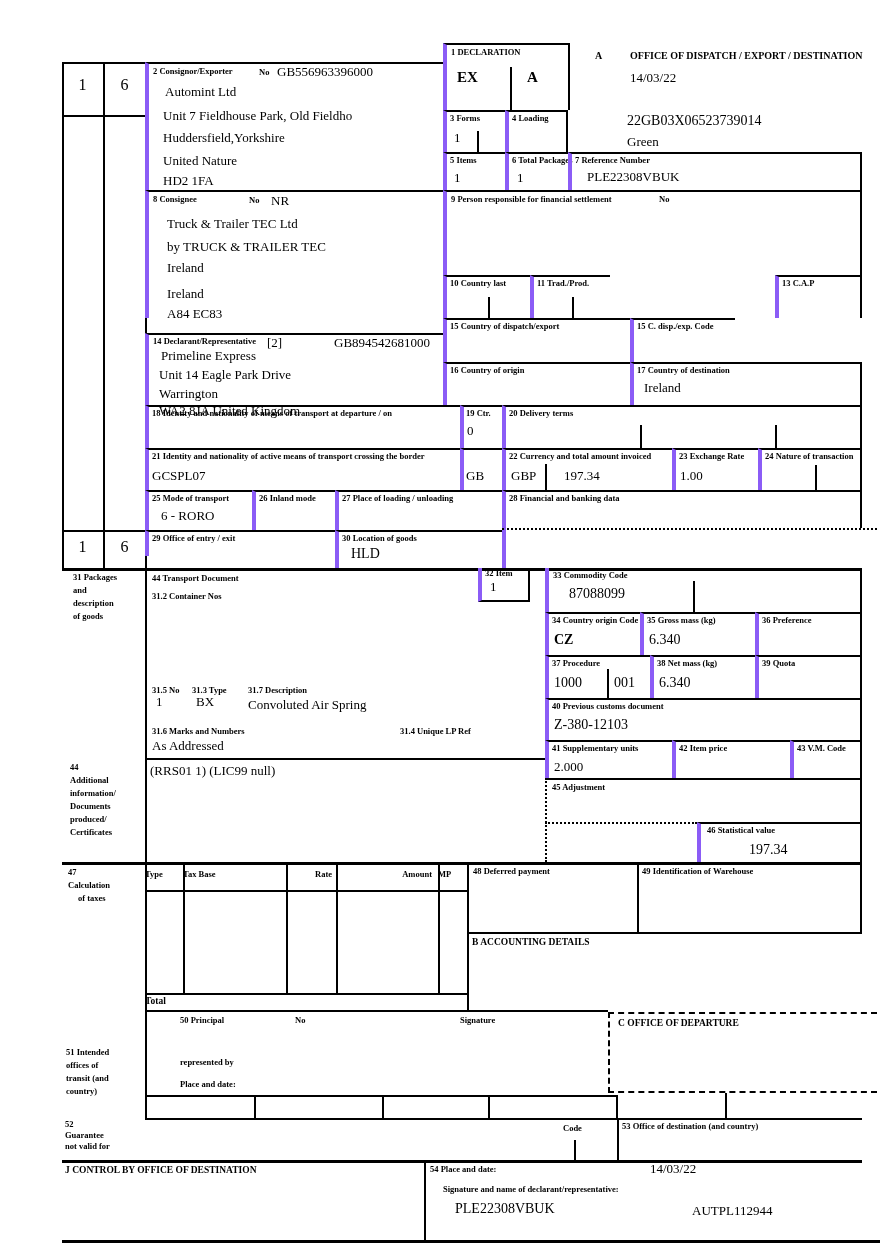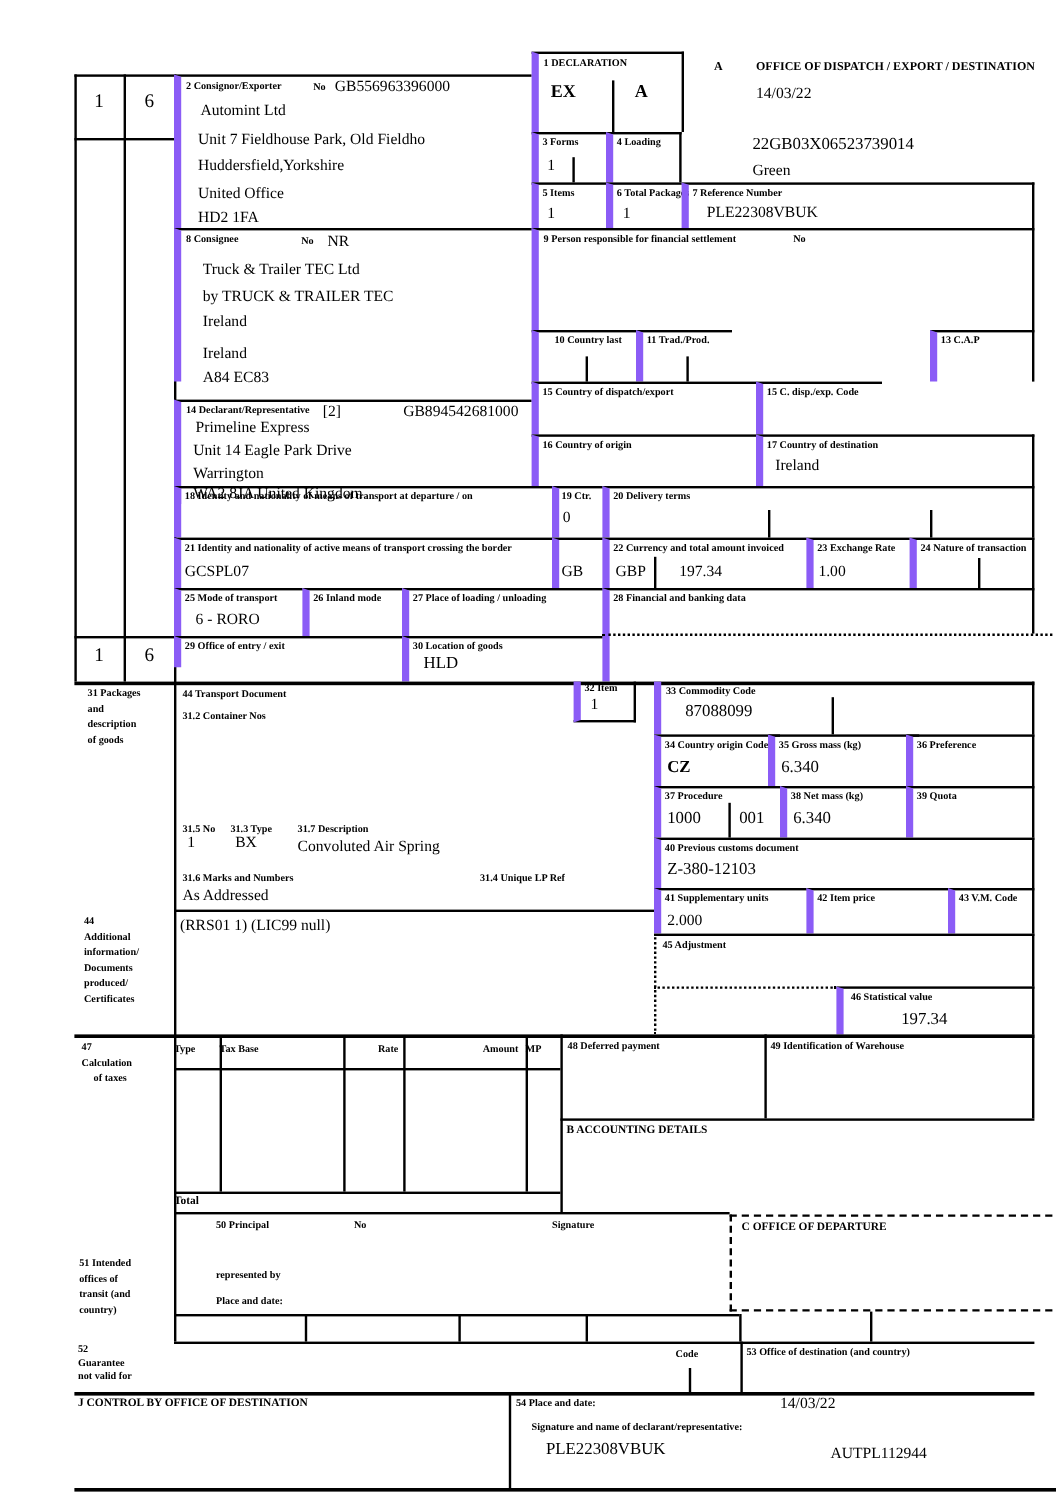--- a/index.html
+++ b/index.html
@@ -1,20 +1,20 @@
 <!DOCTYPE html>
 <html><head>
 <meta charset="utf-8">
 <style>
   html,body{margin:0;padding:0;background:#fff;}
   .form{position:relative;width:882px;height:1250px;background:#fff;color:#000;
         font-family:"Liberation Serif",serif;overflow:hidden;}
   .bx{position:absolute;box-sizing:border-box;}
   .bt{border-top:2px solid #000;}
-  .bl{border-left:6px solid #8b5cf6;}
+  .bl{border-left:4px solid #8b5cf6;}
   .br{border-right:2px solid #000;}
   .bb{border-bottom:2px solid #000;}
   .hline,.vline{position:absolute;background:#000;}
   .dotth{position:absolute;border-top:2px dotted #000;}
   .dottv{position:absolute;border-left:2px dotted #000;}
   .lb{position:absolute;font-size:8.5px;font-weight:bold;line-height:1.15;white-space:nowrap;}
   .lbw{white-space:normal;}
   .lb2{position:absolute;font-size:9.5px;font-weight:bold;white-space:nowrap;}
   .vl{position:absolute;font-size:13px;white-space:nowrap;}
   .vl14{position:absolute;font-size:14px;white-space:nowrap;}
@@ -39,21 +39,21 @@
   <div class="big" style="left:62px;top:538px;width:41px">1</div>
   <div class="big" style="left:104px;top:538px;width:41px">6</div>
 
   <div class="bx bt bl" style="left:145px;top:62px;width:298px;height:128px">
     <div class="lb" style="left:4px;top:3px">2 Consignor/Exporter</div>
     <div class="lb" style="left:110px;top:4px">No</div>
     <div class="vl" style="left:128px;top:0px">GB556963396000</div>
     <div class="vl" style="left:16px;top:20px">Automint Ltd</div>
     <div class="vl" style="left:14px;top:44px">Unit 7 Fieldhouse Park, Old Fieldho</div>
     <div class="vl" style="left:14px;top:66px">Huddersfield,Yorkshire</div>
-    <div class="vl" style="left:14px;top:89px">United Office</div>
+    <div class="vl" style="left:14px;top:89px">United Nature</div>
     <div class="vl" style="left:14px;top:109px">HD2 1FA</div>
   </div>
 
   <div class="bx bt bl br" style="left:443px;top:43px;width:127px;height:67px">
     <div class="lb" style="left:4px;top:3px">1 DECLARATION</div>
     <div class="vl" style="left:10px;top:24px;font-weight:bold;font-size:15px">EX</div>
     <div class="vl" style="left:80px;top:24px;font-weight:bold;font-size:15px">A</div>
   </div>
   <div class="vline" style="left:510px;top:67px;width:2px;height:43px"></div>
 
@@ -94,21 +94,21 @@
     <div class="vl" style="left:18px;top:94px">Ireland</div>
     <div class="vl" style="left:18px;top:114px">A84 EC83</div>
   </div>
 
   <div class="bx bt bl br" style="left:443px;top:190px;width:419px;height:85px">
     <div class="lb" style="left:4px;top:3px">9 Person responsible for financial settlement</div>
     <div class="lb" style="left:212px;top:3px">No</div>
   </div>
 
   <div class="bx bt bl" style="left:443px;top:275px;width:87px;height:43px">
-    <div class="lb" style="left:13px;top:2px">10 Country last</div>
+    <div class="lb" style="left:3px;top:2px">10 Country last</div>
   </div>
   <div class="vline" style="left:488px;top:297px;width:2px;height:21px"></div>
   <div class="bx bt bl" style="left:530px;top:275px;width:80px;height:43px">
     <div class="lb" style="left:3px;top:2px">11 Trad./Prod.</div>
   </div>
   <div class="vline" style="left:572px;top:297px;width:2px;height:21px"></div>
   <div class="bx bt bl br" style="left:775px;top:275px;width:87px;height:43px">
     <div class="lb" style="left:3px;top:2px">13 C.A.P</div>
   </div>
 

